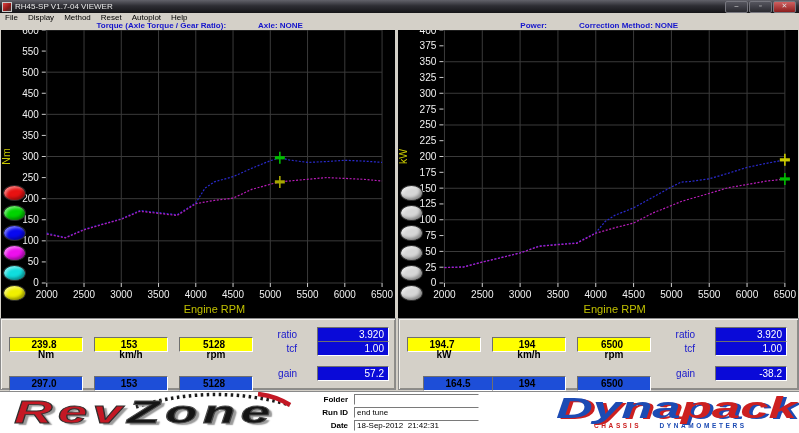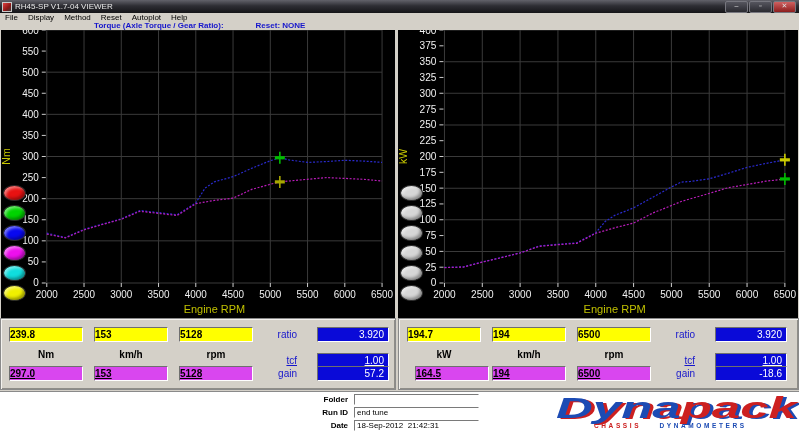--- a/index.html
+++ b/index.html
@@ -28,30 +28,30 @@
   .chartzone svg{position:absolute;left:0;top:0;width:100%;height:100%;}
   .runbtn{position:absolute;left:2px;width:21px;height:14px;border-radius:50%;
     border:1px solid #2a2a2a;box-shadow:inset -2px -2px 3px rgba(0,0,0,.35), inset 2px 2px 3px rgba(255,255,255,.45);}
   
   .readout{position:absolute;top:318px;height:72px;background:#d4d0c8;border:1px solid #8a8a8a;
     box-shadow:inset 1px 1px 0 #f4f2ee, inset -1px -1px 0 #8f8d88;box-sizing:border-box;}
   .readout.left{left:0;width:396px;}
   .readout.right{left:398px;width:401px;}
   .ro-val{position:absolute;width:74px;height:15px;box-sizing:border-box;border:1px solid;
     border-color:#6f6f6f #ffffff #ffffff #6f6f6f;font-size:10px;font-weight:bold;color:#000;
-    text-align:left;padding-right:4px;line-height:13px;}
+    text-align:center;padding-right:4px;line-height:13px;margin-top:10px;}
   .ro-val.yellow{background:#ffff00;}
-  .ro-val.green{background:#d946ef;text-decoration:underline;}
+  .ro-val.green{background:#1d4ed8;}
   .ro-unit{position:absolute;width:74px;height:12px;font-size:10px;font-weight:bold;color:#000;
     text-align:center;line-height:12px;}
   .ro-param{position:absolute;left:238px;width:58px;font-size:10px;color:#1515cc;text-align:right;line-height:15px;}
   .ro-blue{position:absolute;left:316px;width:72px;height:15px;box-sizing:border-box;border:1px solid;
     border-color:#6f6f6f #ffffff #ffffff #6f6f6f;background:#0a0ad8;color:#fff;font-size:10px;
     text-align:right;padding-right:4px;line-height:13px;}
-  .r1{top:8px;} .ru{top:30px;} .r2{top:47px;} .p1{top:8px;} .p2{top:34px;text-decoration:underline;} .p3{top:47px;}
+  .r1{top:8px;} .ru{top:30px;} .r2{top:47px;} .p1{top:8px;} .p2{top:22px;} .p3{top:47px;}
   
   .footer{position:absolute;left:0;top:391px;width:799px;height:42px;background:#ffffff;border-top:1px solid #8a8a8a;}
   .revzone{position:absolute;left:14px;top:3px;width:290px;height:38px;}
   .rz-main{display:inline-block;font-size:31px;font-weight:bold;font-style:italic;line-height:36px;
     letter-spacing:3px;transform:scaleX(1.72);transform-origin:0 50%;white-space:nowrap;}
   .rz1{color:#c41824;-webkit-text-stroke:0.8px #2e2e2e;text-shadow:2px 2px 1px #9a9a9a;}
   .rz2{color:#151515;-webkit-text-stroke:0.8px #4a4a4a;text-shadow:2px 2px 1px #9a9a9a;}
   .rz-arc{position:absolute;left:118px;top:-3px;}
   .fields{position:absolute;left:303px;top:2px;width:190px;height:38px;font-size:8px;}
   .f-row{position:absolute;left:0;height:12px;width:190px;}
@@ -88,21 +88,25 @@
     <span class="menu-item">Display</span>
     <span class="menu-item">Method</span>
     <span class="menu-item">Reset</span>
     <span class="menu-item">Autoplot</span>
     <span class="menu-item">Help</span>
   </div>
 
   <div class="headerrow">
     <div class="header-half">
       <span>Torque (Axle Torque / Gear Ratio):</span>
-      <span>Reset: NONE</span>
+      <span>Axle: NONE</span>
+    </div>
+    <div class="header-half">
+      <span>Power:</span>
+      <span>Correction Method: NONE</span>
     </div>
   </div>
 
   <div class="chartzone left">
     <svg viewBox="0 0 396 288" preserveAspectRatio="none">
         <line x1="46" y1="253" x2="383" y2="253" stroke="#3a3a3a" stroke-width="1"></line>
         <line x1="46" y1="210.83333333333334" x2="383" y2="210.83333333333334" stroke="#3a3a3a" stroke-width="1"></line>
         <line x1="46" y1="168.66666666666669" x2="383" y2="168.66666666666669" stroke="#3a3a3a" stroke-width="1"></line>
         <line x1="46" y1="126.5" x2="383" y2="126.5" stroke="#3a3a3a" stroke-width="1"></line>
         <line x1="46" y1="84.33333333333334" x2="383" y2="84.33333333333334" stroke="#3a3a3a" stroke-width="1"></line>
@@ -291,33 +295,42 @@
     <div class="ro-blue p3">57.2</div>
   </div>
 
   <div class="readout right">
     <div class="ro-val yellow r1" style="left:8px">194.7</div>
     <div class="ro-val yellow r1" style="left:93px">194</div>
     <div class="ro-val yellow r1" style="left:178px">6500</div>
     <div class="ro-unit ru" style="left:8px">kW</div>
     <div class="ro-unit ru" style="left:93px">km/h</div>
     <div class="ro-unit ru" style="left:178px">rpm</div>
-    <div class="ro-val green r2" style="left:16px">164.5</div>
+    <div class="ro-val green r2" style="left:24px">164.5</div>
     <div class="ro-val green r2" style="left:93px">194</div>
     <div class="ro-val green r2" style="left:178px">6500</div>
     <div class="ro-param p1">ratio</div>
     <div class="ro-param p2">tcf</div>
     <div class="ro-param p3">gain</div>
     <div class="ro-blue p1">3.920</div>
     <div class="ro-blue p2">1.00</div>
-    <div class="ro-blue p3">-18.6</div>
+    <div class="ro-blue p3">-38.2</div>
   </div>
 
   <div class="footer">
 
+    <div class="revzone">
+      <svg class="rz-arc" width="165" height="17" viewBox="0 0 165 17">
+        <path d="M4 15 Q 80 -9 158 13" fill="none" stroke="#1a1a1a" stroke-width="3.5" stroke-dasharray="2.5,3.5"></path>
+        <path d="M126 2 Q 144 4 158 13" fill="none" stroke="#c41824" stroke-width="4.5"></path>
+      </svg>
+      <span class="rz-main">
+        <span class="rz1">Rev</span><span class="rz2">Zone</span>
+      </span>
+    </div>
 
     <div class="fields">
       <div class="f-row fr2">
         <span class="f-label">Run ID</span>
         <input class="f-input" value="end tune" style="">
       </div>
       <div class="f-row fr1">
         <span class="f-label">Folder</span>
         <input class="f-input" value="" style="">
       </div>

